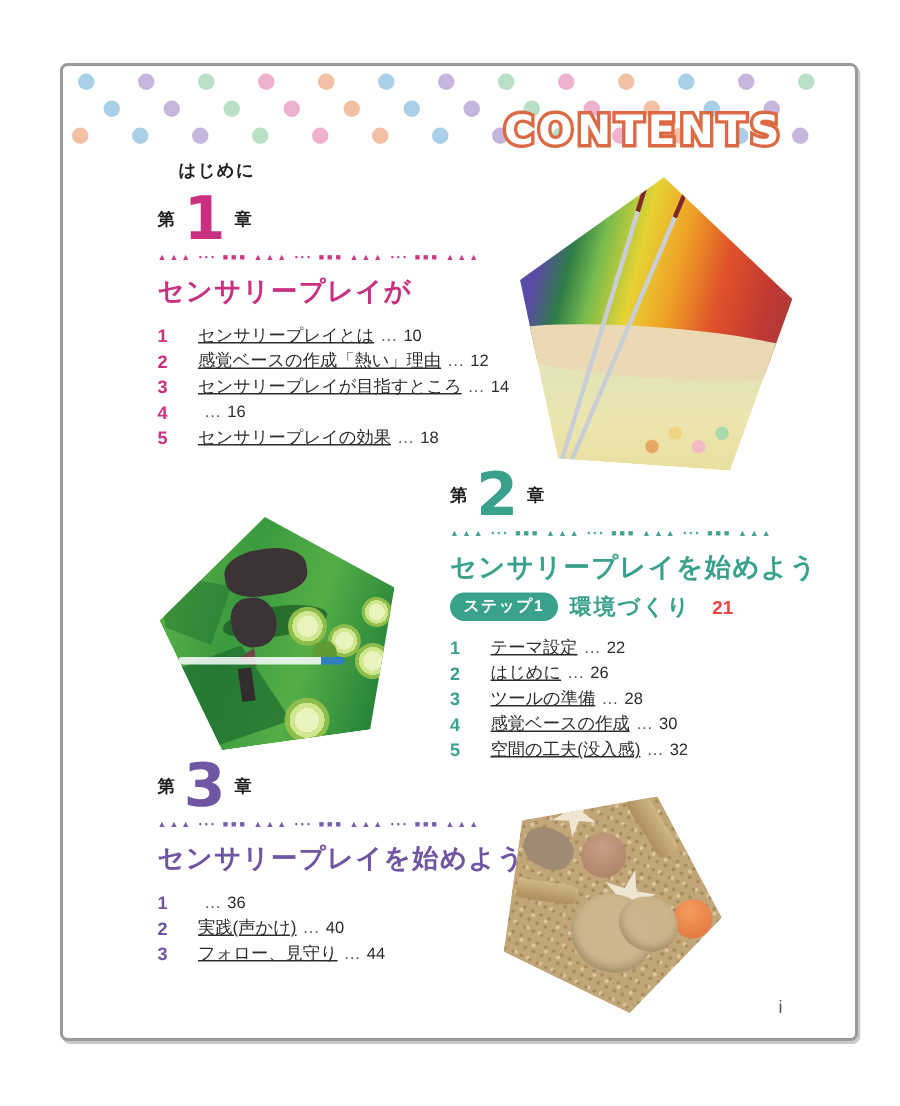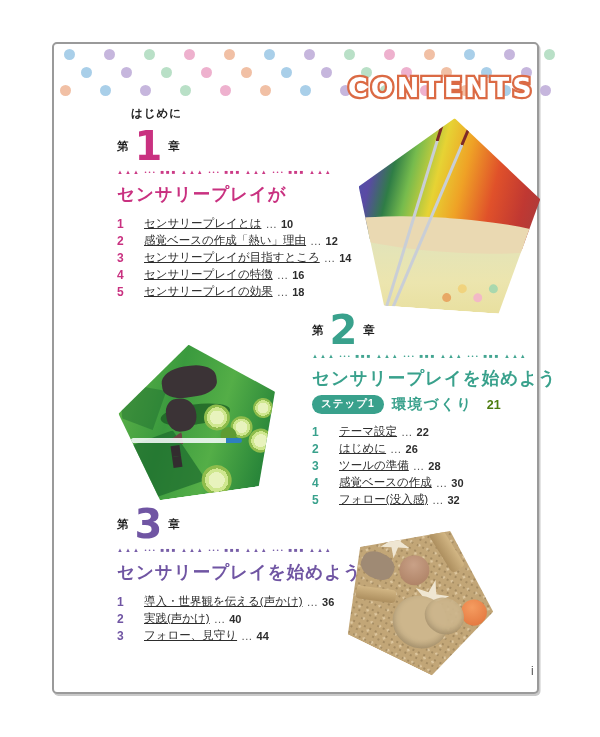--- a/index.html
+++ b/index.html
@@ -1,21 +1,21 @@
 <!DOCTYPE html>
 <html><head>
 <meta charset="utf-8">
 <style>
   * { margin:0; padding:0; box-sizing:border-box; }
   body { background:#fff; }
   .canvas { position:relative; width:600px; height:737px; background:#fff; overflow:hidden;
             font-family:"Liberation Sans","DejaVu Sans",sans-serif; }
-  .page { position:absolute; left:40px; top:42px; width:487px; height:652px;
+  .page { position:absolute; left:40px; top:42px; width:532px; height:652px;
           background:#fff; border:2px solid #9a9a9a; border-radius:5px;
-          box-shadow:1.5px 2px 0 #c9c9c9;margin-left:12px; }
+          box-shadow:1.5px 2px 0 #c9c9c9; }
 
   
   .dots { position:absolute; left:0; top:0; right:0; height:100px; z-index:1; }
   .dot { position:absolute; width:11px; height:11px; border-radius:50%; }
 
   
   .contents-title { position:absolute; left:294px; top:28px; z-index:2;
     font-family:"DejaVu Sans","Liberation Sans",sans-serif;
     font-size:27px; font-weight:800; letter-spacing:3px; color:#ffffff;
     -webkit-text-stroke:4.5px #db6a44; paint-order:stroke fill; }
@@ -36,28 +36,28 @@
                 letter-spacing:2px; white-space:nowrap; overflow:hidden; opacity:.95; }
   .ch-title { margin-top:7px; color:var(--c); font-weight:bold; font-size:17.5px;
               line-height:24px; letter-spacing:1px; white-space:nowrap; }
   .inline-page { color:#1f1f1f; font-size:13px; font-weight:bold; margin-left:16px;
                  letter-spacing:0; }
   .step-row { margin-top:5px; display:flex; align-items:center; height:19px; }
   .step-badge { background:var(--c); color:#fff; font-size:10.5px; font-weight:bold;
                 padding:2px 9px 3px; border-radius:10px; letter-spacing:1px; }
   .step-label { color:var(--c); font-weight:bold; font-size:14.5px; margin-left:8px;
                 letter-spacing:1.5px; }
-  .step-page { color:#4d7c0f; font-weight:bold; font-size:12.5px; margin-left:14px; }
+  .step-page { color:#ef4444; font-weight:bold; font-size:12.5px; margin-left:14px; }
 
   .toc-list { list-style:none; margin-top:9px; }
   .toc-list li { display:flex; align-items:center; height:17px; white-space:nowrap; }
   .toc-list .num { width:27px; color:var(--c); font-weight:bold; font-size:12px; }
   .toc-list .lbl { color:#2d2d2d; font-size:11.5px;text-decoration:underline; }
   .toc-list .sep { color:#555; font-size:11.5px; margin:0 4px; }
-  .toc-list .pg  { color:#2d2d2d; font-size:11px;font-weight:bold; }
+  .toc-list .pg  { color:#2d2d2d; font-size:11px; }
 
   .page-num { position:absolute; left:477px; top:620px; font-size:12px; color:#555; z-index:2; }
 
   
   .photo { position:absolute; z-index:2; overflow:hidden;
            clip-path:polygon(50% 0%, 100% 39%, 81.5% 100%, 18.5% 100%, 0% 39%); }
   .photo > div { position:absolute; }
 
   .p1 { left:303px; top:74px; width:182px; height:192px; transform:rotate(4deg); }
   .p1-rainbow { inset:0 0 34% 0;
@@ -206,21 +206,20 @@
             <span class="pg">12</span>
           </li>
           <li>
             <span class="num">3</span>
             <span class="lbl">センサリープレイが目指すところ</span>
             <span class="sep">…</span>
             <span class="pg">14</span>
           </li>
           <li>
             <span class="num">4</span>
-            <span class="lbl">センサリープレイの特徴</span>
             <span class="sep">…</span>
             <span class="pg">16</span>
           </li>
           <li>
             <span class="num">5</span>
             <span class="lbl">センサリープレイの効果</span>
             <span class="sep">…</span>
             <span class="pg">18</span>
           </li>
         </ol>
@@ -259,39 +258,38 @@
             <span class="pg">28</span>
           </li>
           <li>
             <span class="num">4</span>
             <span class="lbl">感覚ベースの作成</span>
             <span class="sep">…</span>
             <span class="pg">30</span>
           </li>
           <li>
             <span class="num">5</span>
-            <span class="lbl">フォロー(没入感)</span>
+            <span class="lbl">空間の工夫(没入感)</span>
             <span class="sep">…</span>
             <span class="pg">32</span>
           </li>
         </ol>
     </div>
 
     <div class="chapter ch3" style="--c: #7055a3;">
       <div class="ch-label">
         <span class="fix">第</span>
         <span class="digit">3</span>
         <span class="fix">章</span>
       </div>
       <div class="ch-divider">▲▲▲ ••• ■■■ ▲▲▲ ••• ■■■ ▲▲▲ ••• ■■■ ▲▲▲</div>
       <div class="ch-title">センサリープレイを始めよう</div>
       <ol class="toc-list">
           <li>
             <span class="num">1</span>
-            <span class="lbl">導入・世界観を伝える(声かけ)</span>
             <span class="sep">…</span>
             <span class="pg">36</span>
           </li>
           <li>
             <span class="num">2</span>
             <span class="lbl">実践(声かけ)</span>
             <span class="sep">…</span>
             <span class="pg">40</span>
           </li>
           <li>

